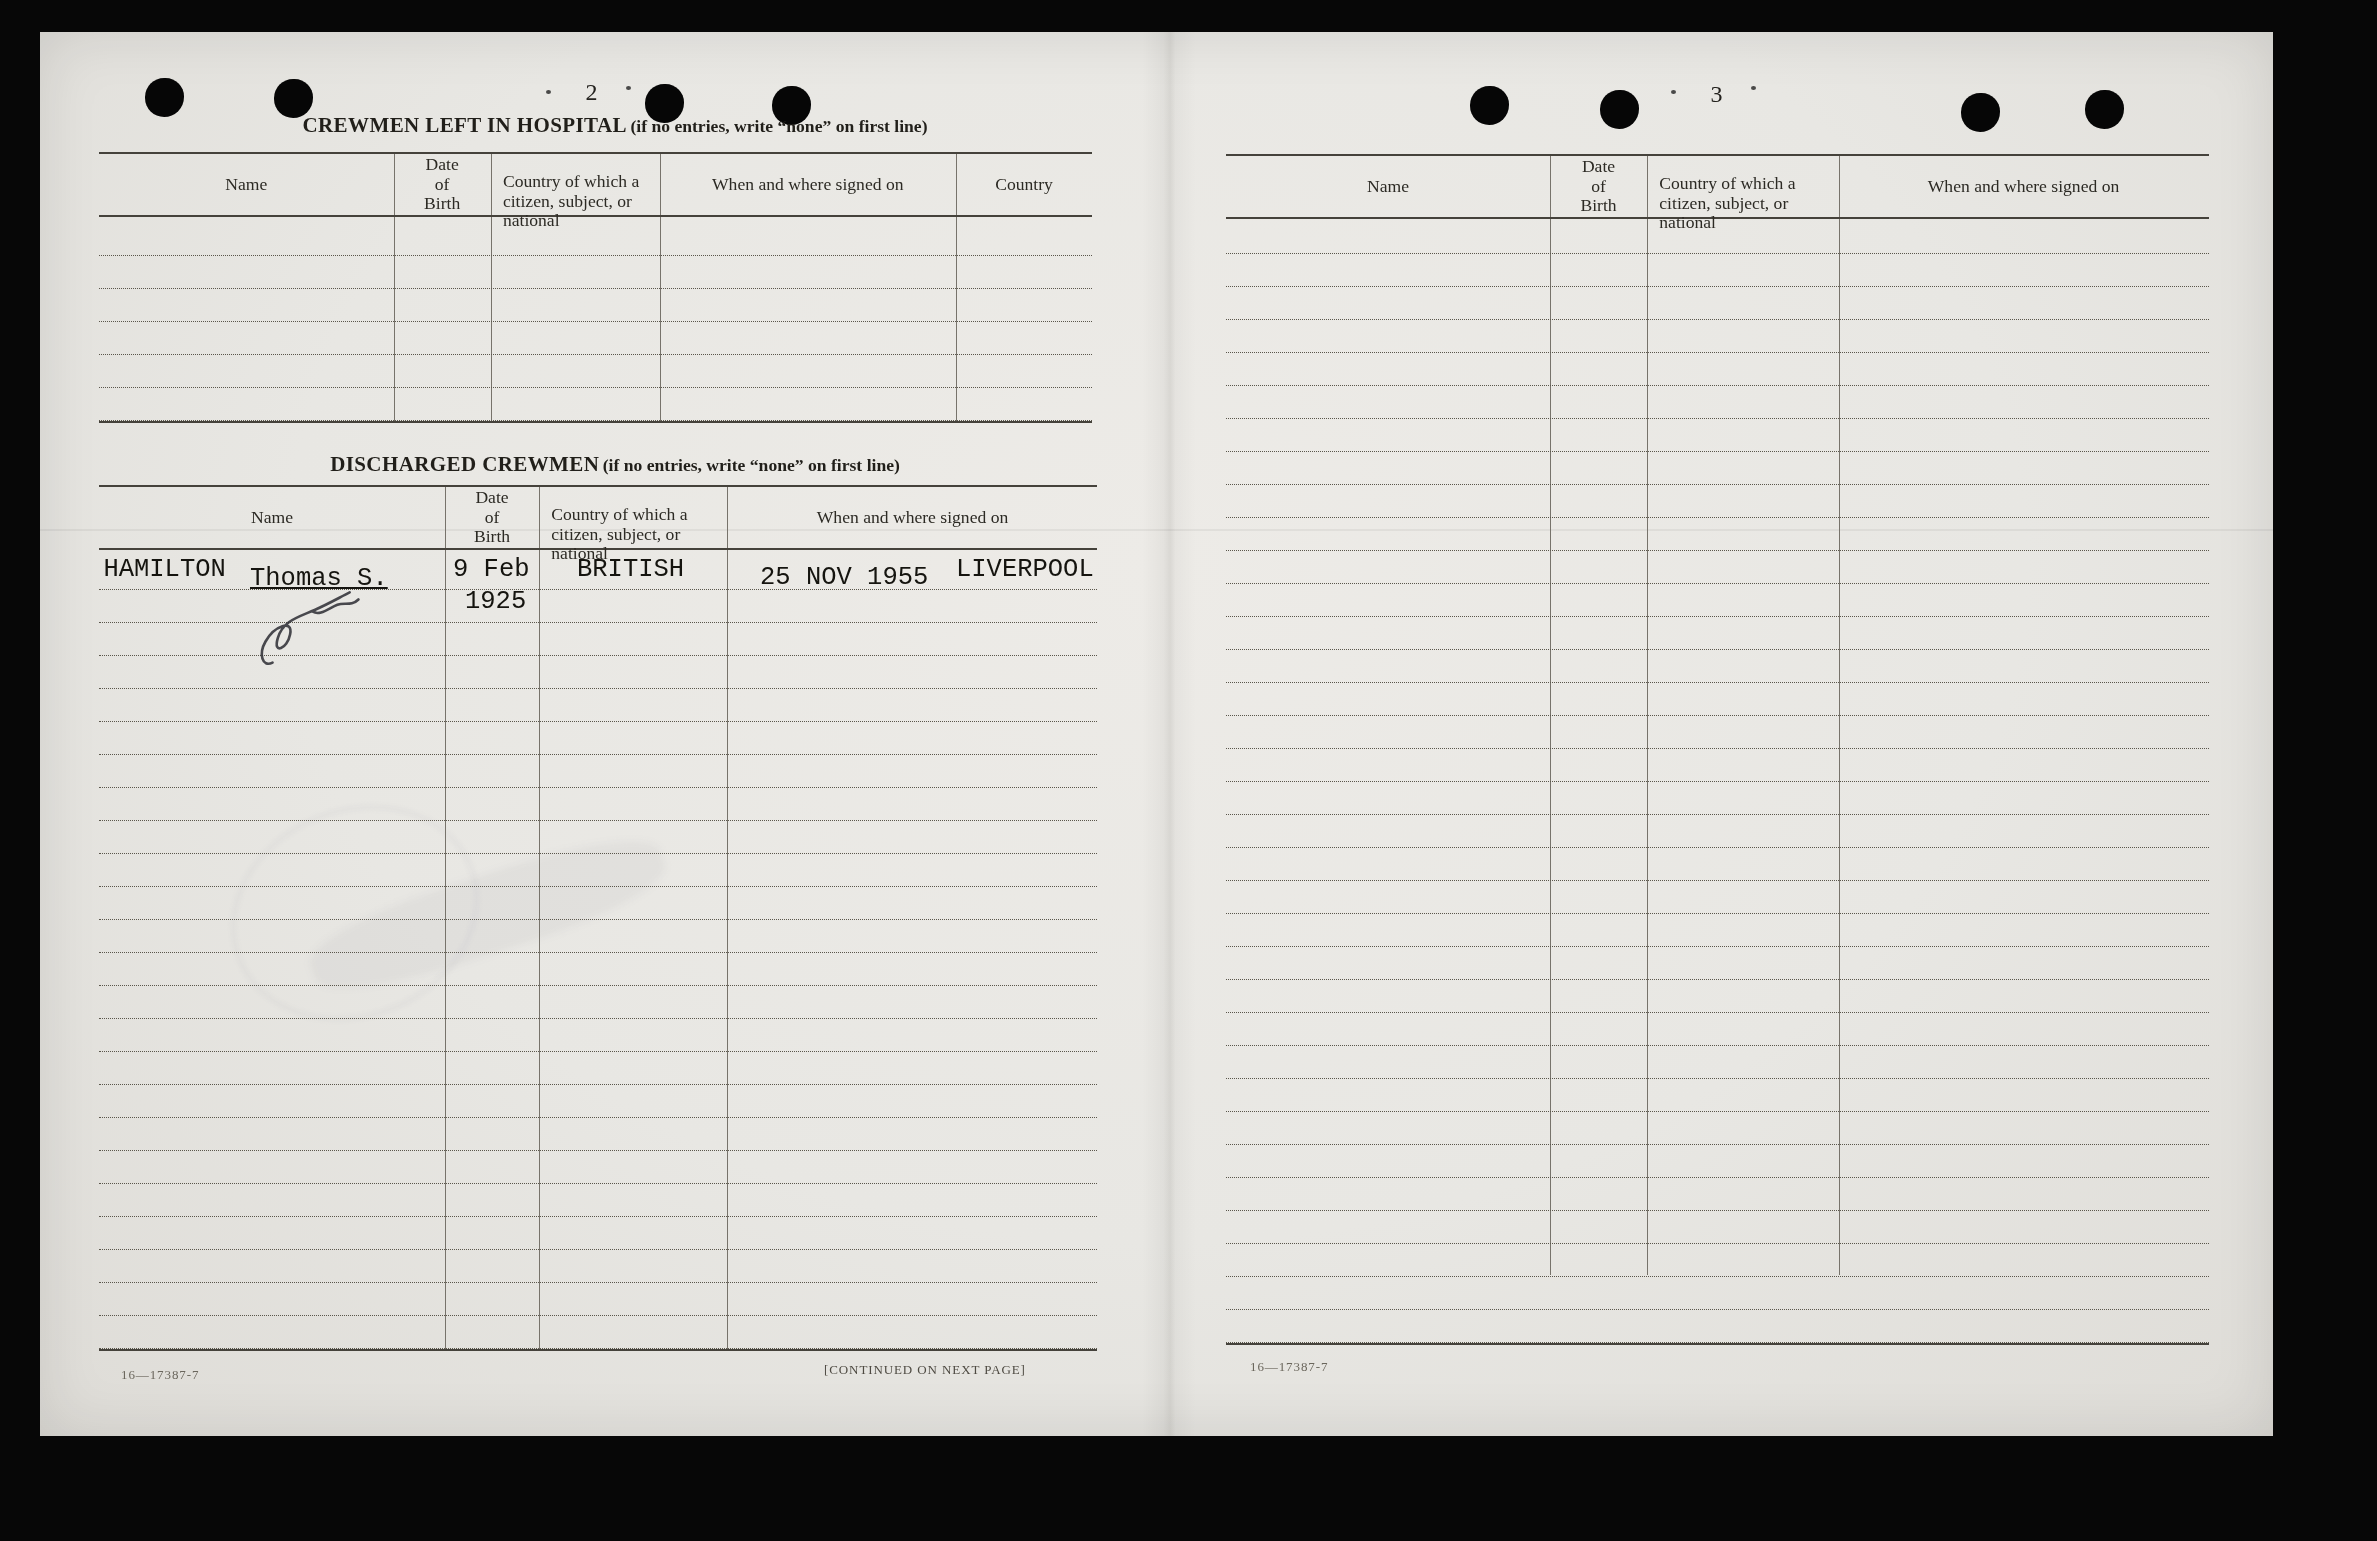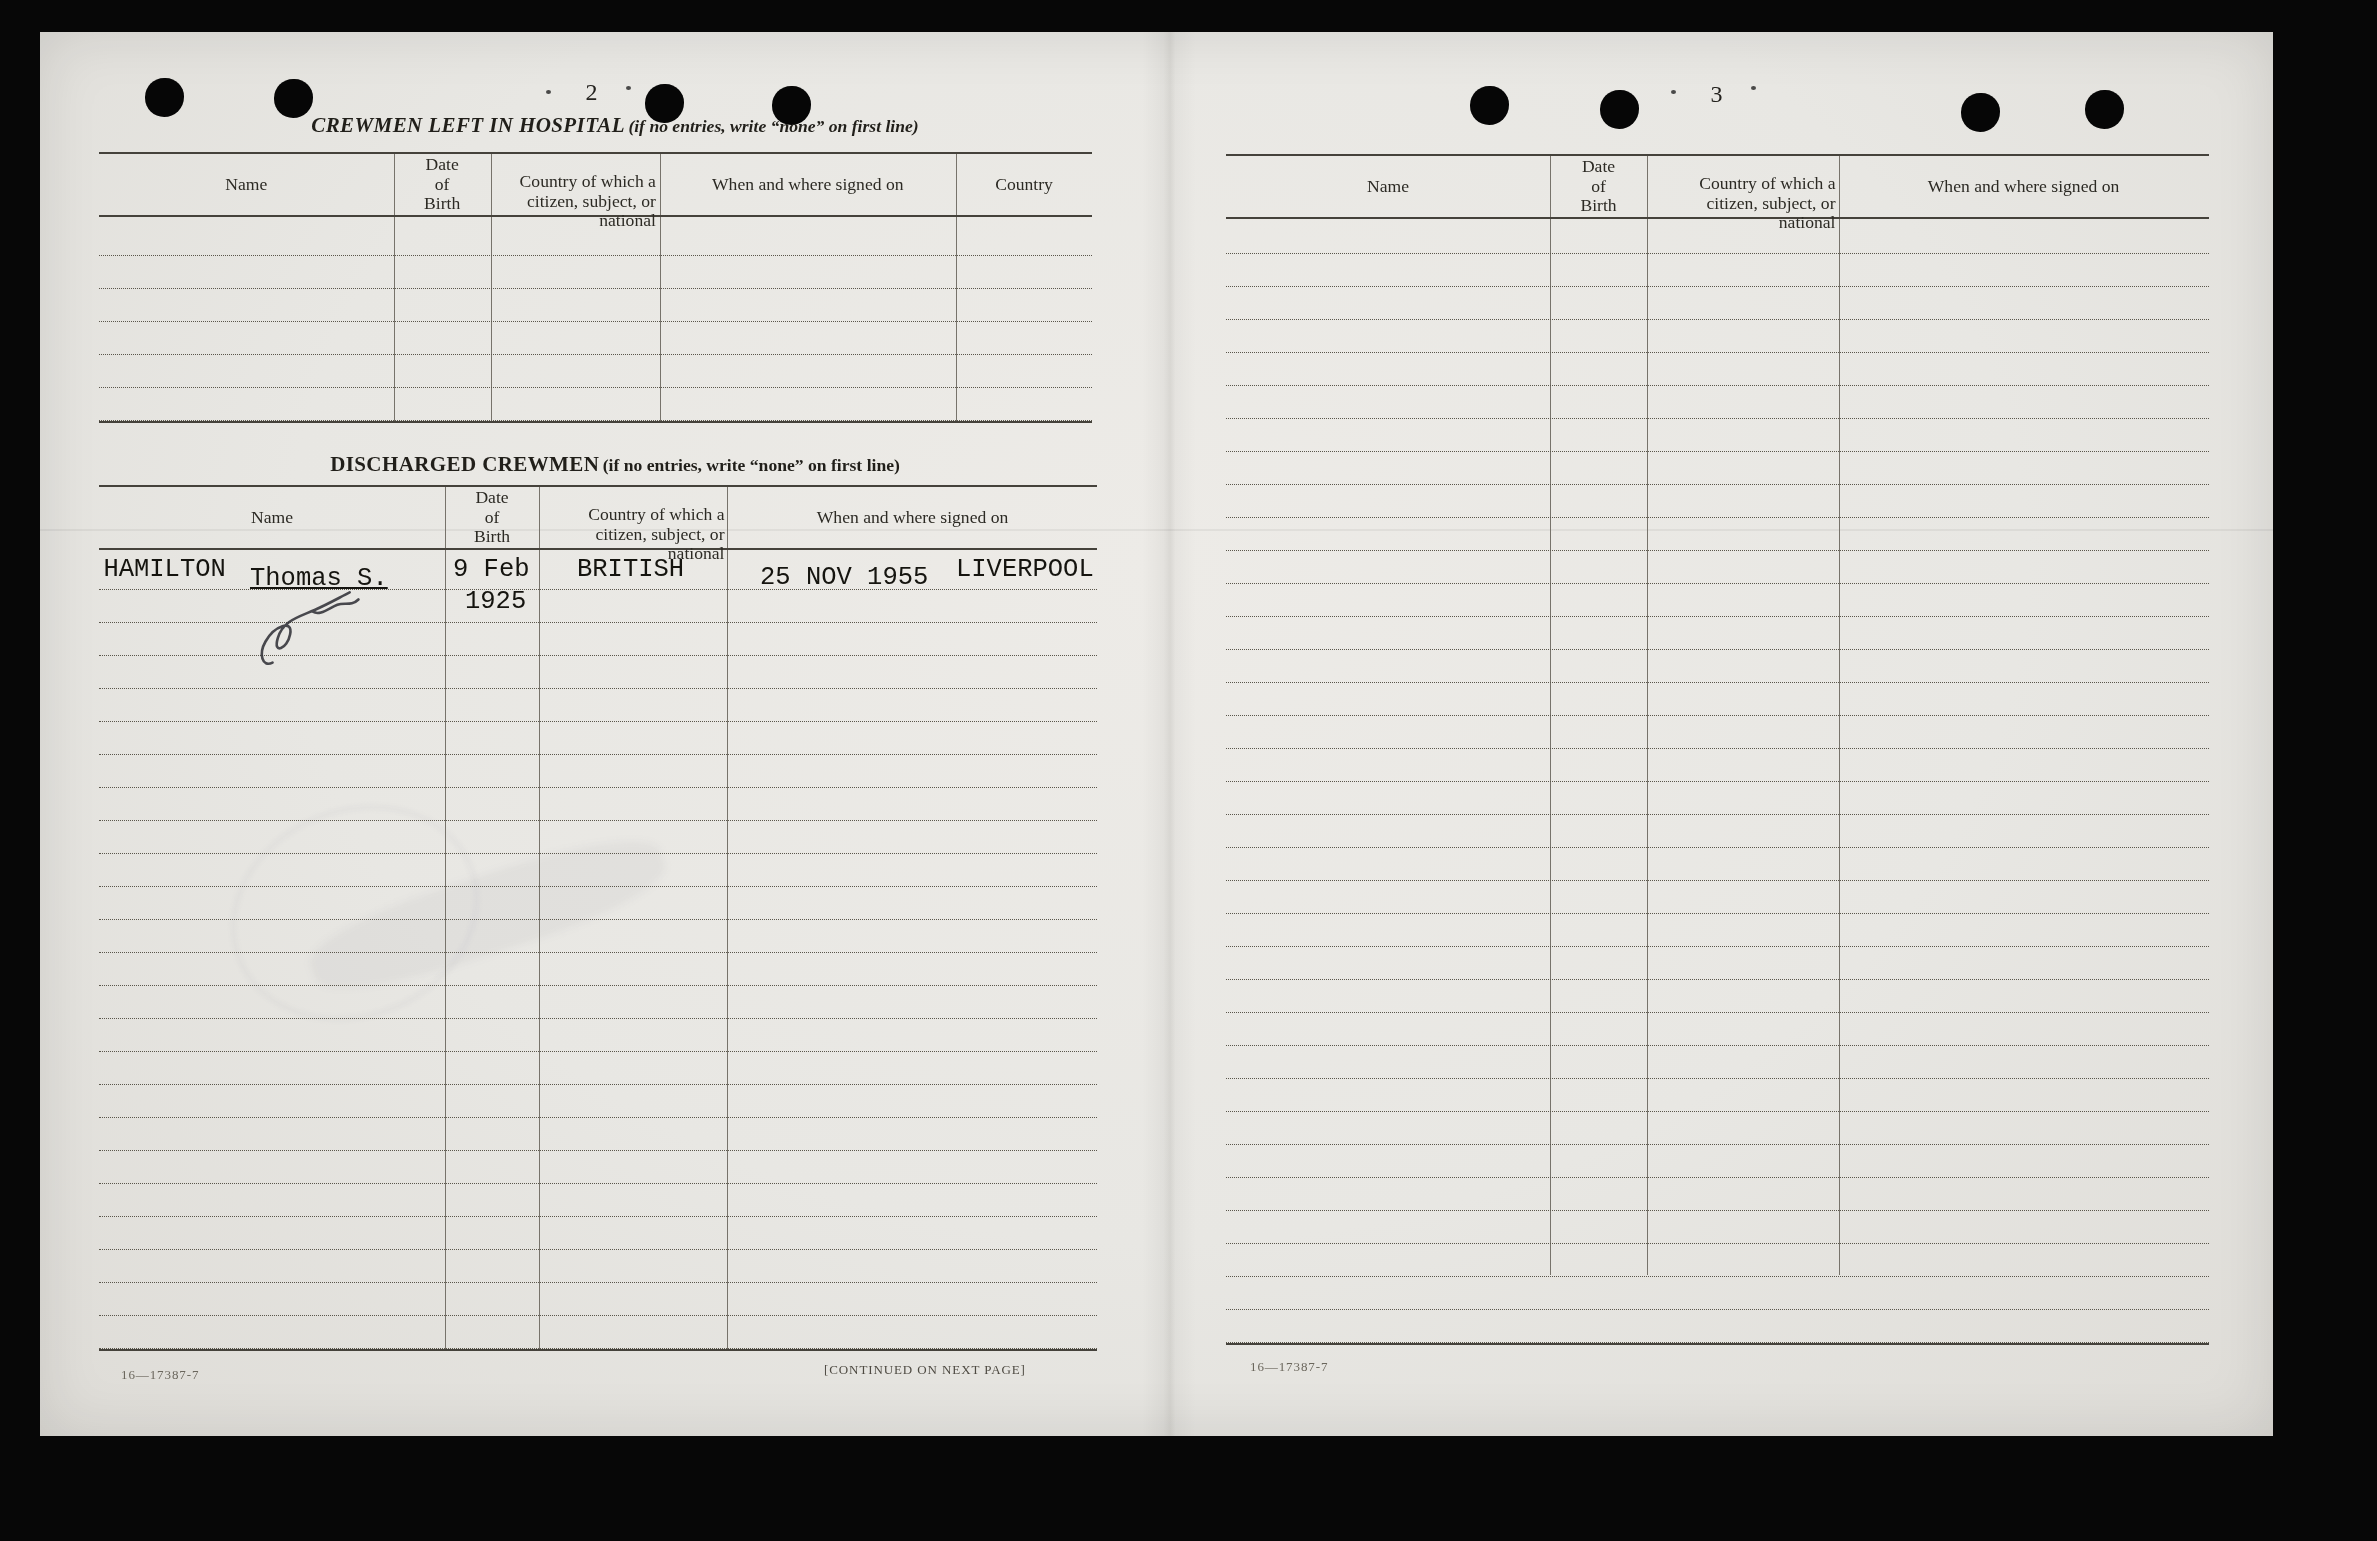--- a/index.html
+++ b/index.html
@@ -16,21 +16,21 @@
   .hole{position:absolute;width:39px;height:39px;background:#060606;border-radius:50% 48% 52% 50%;}
   .scan-dot{position:absolute;width:5.3px;height:4.4px;background:rgba(20,20,20,.75);border-radius:50%;}
   .page-num{position:absolute;font-size:24px;color:#24221e;text-align:center;width:53px;}
   .title-line{position:absolute;text-align:center;color:#211f1a;white-space:nowrap;}
   .title-main{font-weight:bold;font-size:21px;letter-spacing:0.4px;}
   .title-note{font-weight:bold;font-size:17.6px;}
   .ftable{position:absolute;border-top:2.6px double #45423b;border-bottom:2.6px double #45423b;}
   .thead{position:relative;display:flex;align-items:center;border-bottom:2.6px double #45423b;height:61px;}
   .th{box-sizing:border-box;text-align:center;font-size:17.6px;line-height:1.12;color:#2c2a24;
       white-space:pre-line;padding:0 7px;}
-  .th.country{text-align:right;padding:0 3.5px 0 12.3px;margin-top:34px;}
+  .th.country{text-align:left;padding:0 3.5px 0 12.3px;margin-top:34px;}
   .tbody{position:relative;}
   .row{box-sizing:border-box;height:33px;border-bottom:1.8px dotted #5a564b;}
   .hospital .tbody .row:first-child{height:39px !important;}
   .rtable .tbody .row:first-child{height:35px !important;}
   .vline{position:absolute;width:0.9px;background:#77736b;top:0;bottom:0;z-index:0;}
   .rtable .vline{bottom:68px;}
   .typed{position:absolute;font-family:"Liberation Mono", monospace;font-size:25.5px;
          color:#15140f;white-space:pre;line-height:26px;z-index:2;}
   .footer-code{position:absolute;font-size:13px;color:#6a665c;letter-spacing:0.9px;}
   .footer-cont{position:absolute;font-size:13px;color:#4e4a42;letter-spacing:0.9px;white-space:nowrap;}
@@ -58,21 +58,21 @@
   <div class="hole" style="left:732px;top:54px;"></div>
   <div class="hole" style="left:1430px;top:54px;"></div>
   <div class="hole" style="left:1560px;top:58px;"></div>
   <div class="hole" style="left:1921px;top:61px;"></div>
   <div class="hole" style="left:2045px;top:58px;"></div>
 
   <div class="scan-dot" style="left:506px;top:58px;"></div>
   <div class="page-num" style="left:525px;top:47px;">2</div>
   <div class="scan-dot" style="left:586px;top:54px;"></div>
 
-  <div class="title-line" style="left:53px;top:81px;width:1044px;font-style:italic;">
+  <div class="title-line" style="left:53px;top:81px;width:1044px;">
     <span class="title-main">CREWMEN LEFT IN HOSPITAL</span>
     <span class="title-note">(if no entries, write “none” on first line)</span>
   </div>
 
   <section class="ftable hospital" style="left:59px;top:120px;width:993px;">
     <div class="vline" style="left:295px;"></div>
     <div class="vline" style="left:392px;"></div>
     <div class="vline" style="left:561px;"></div>
     <div class="vline" style="left:857px;"></div>
     <div class="thead">

